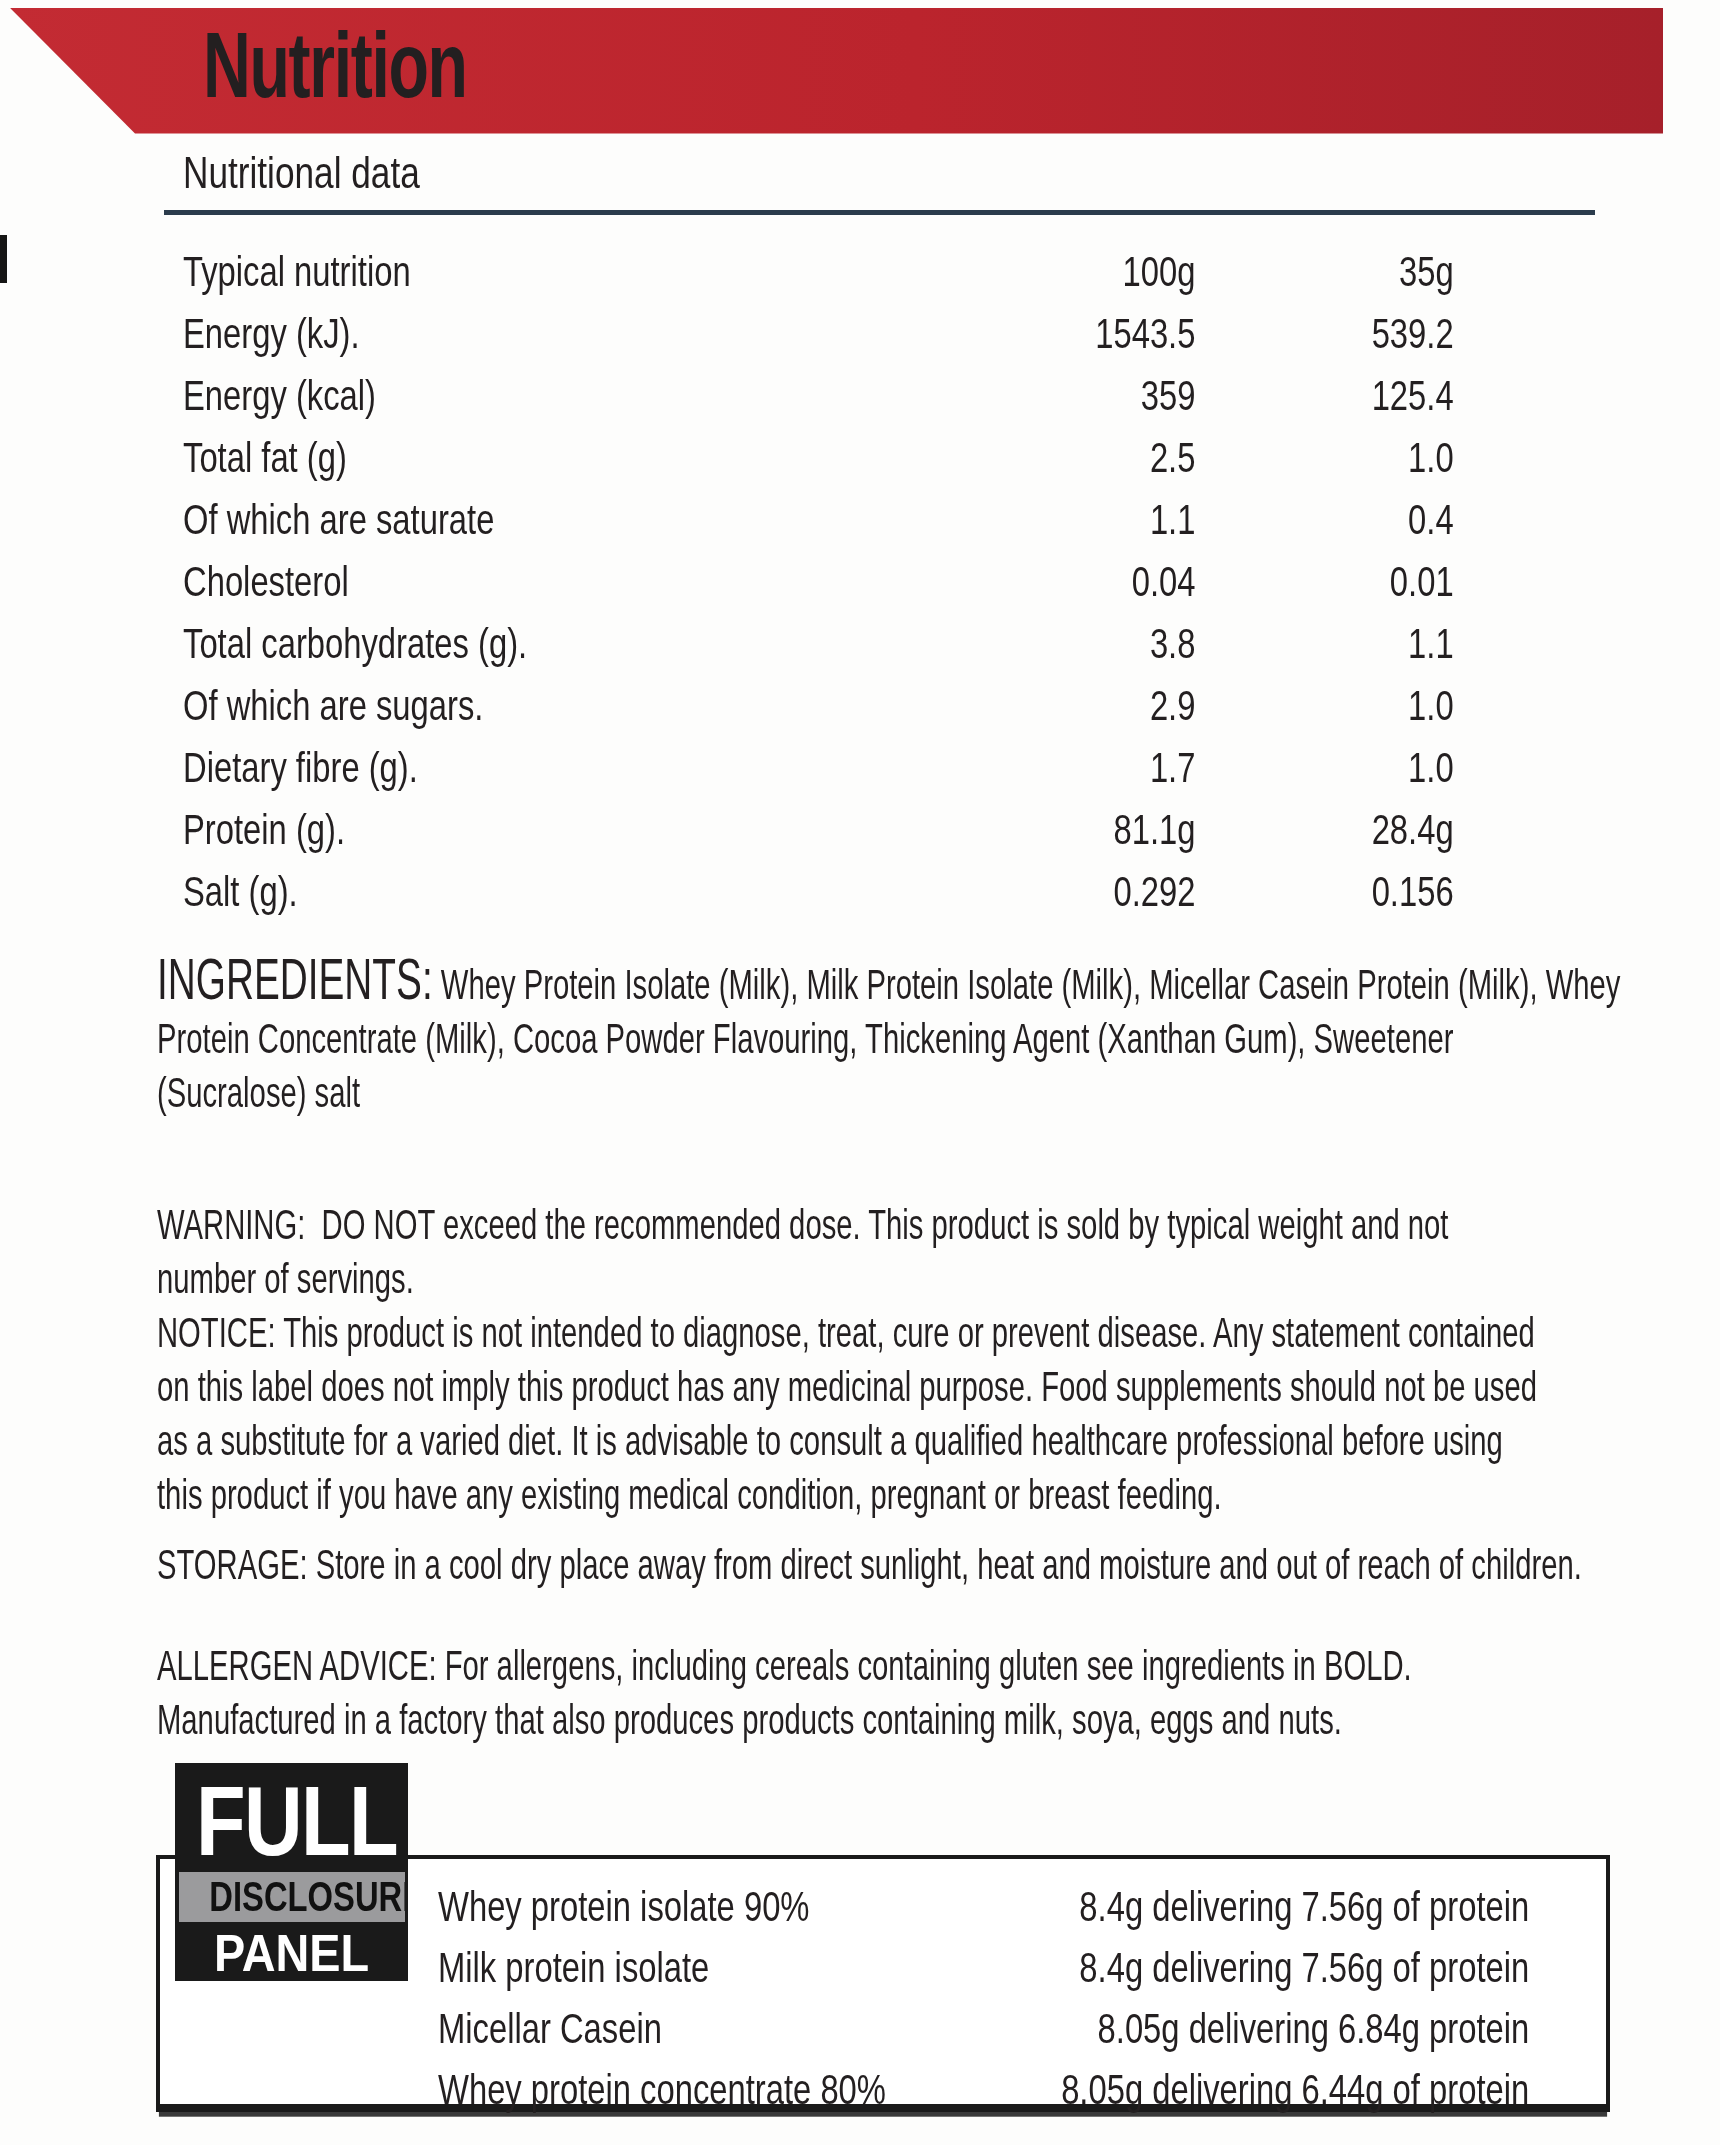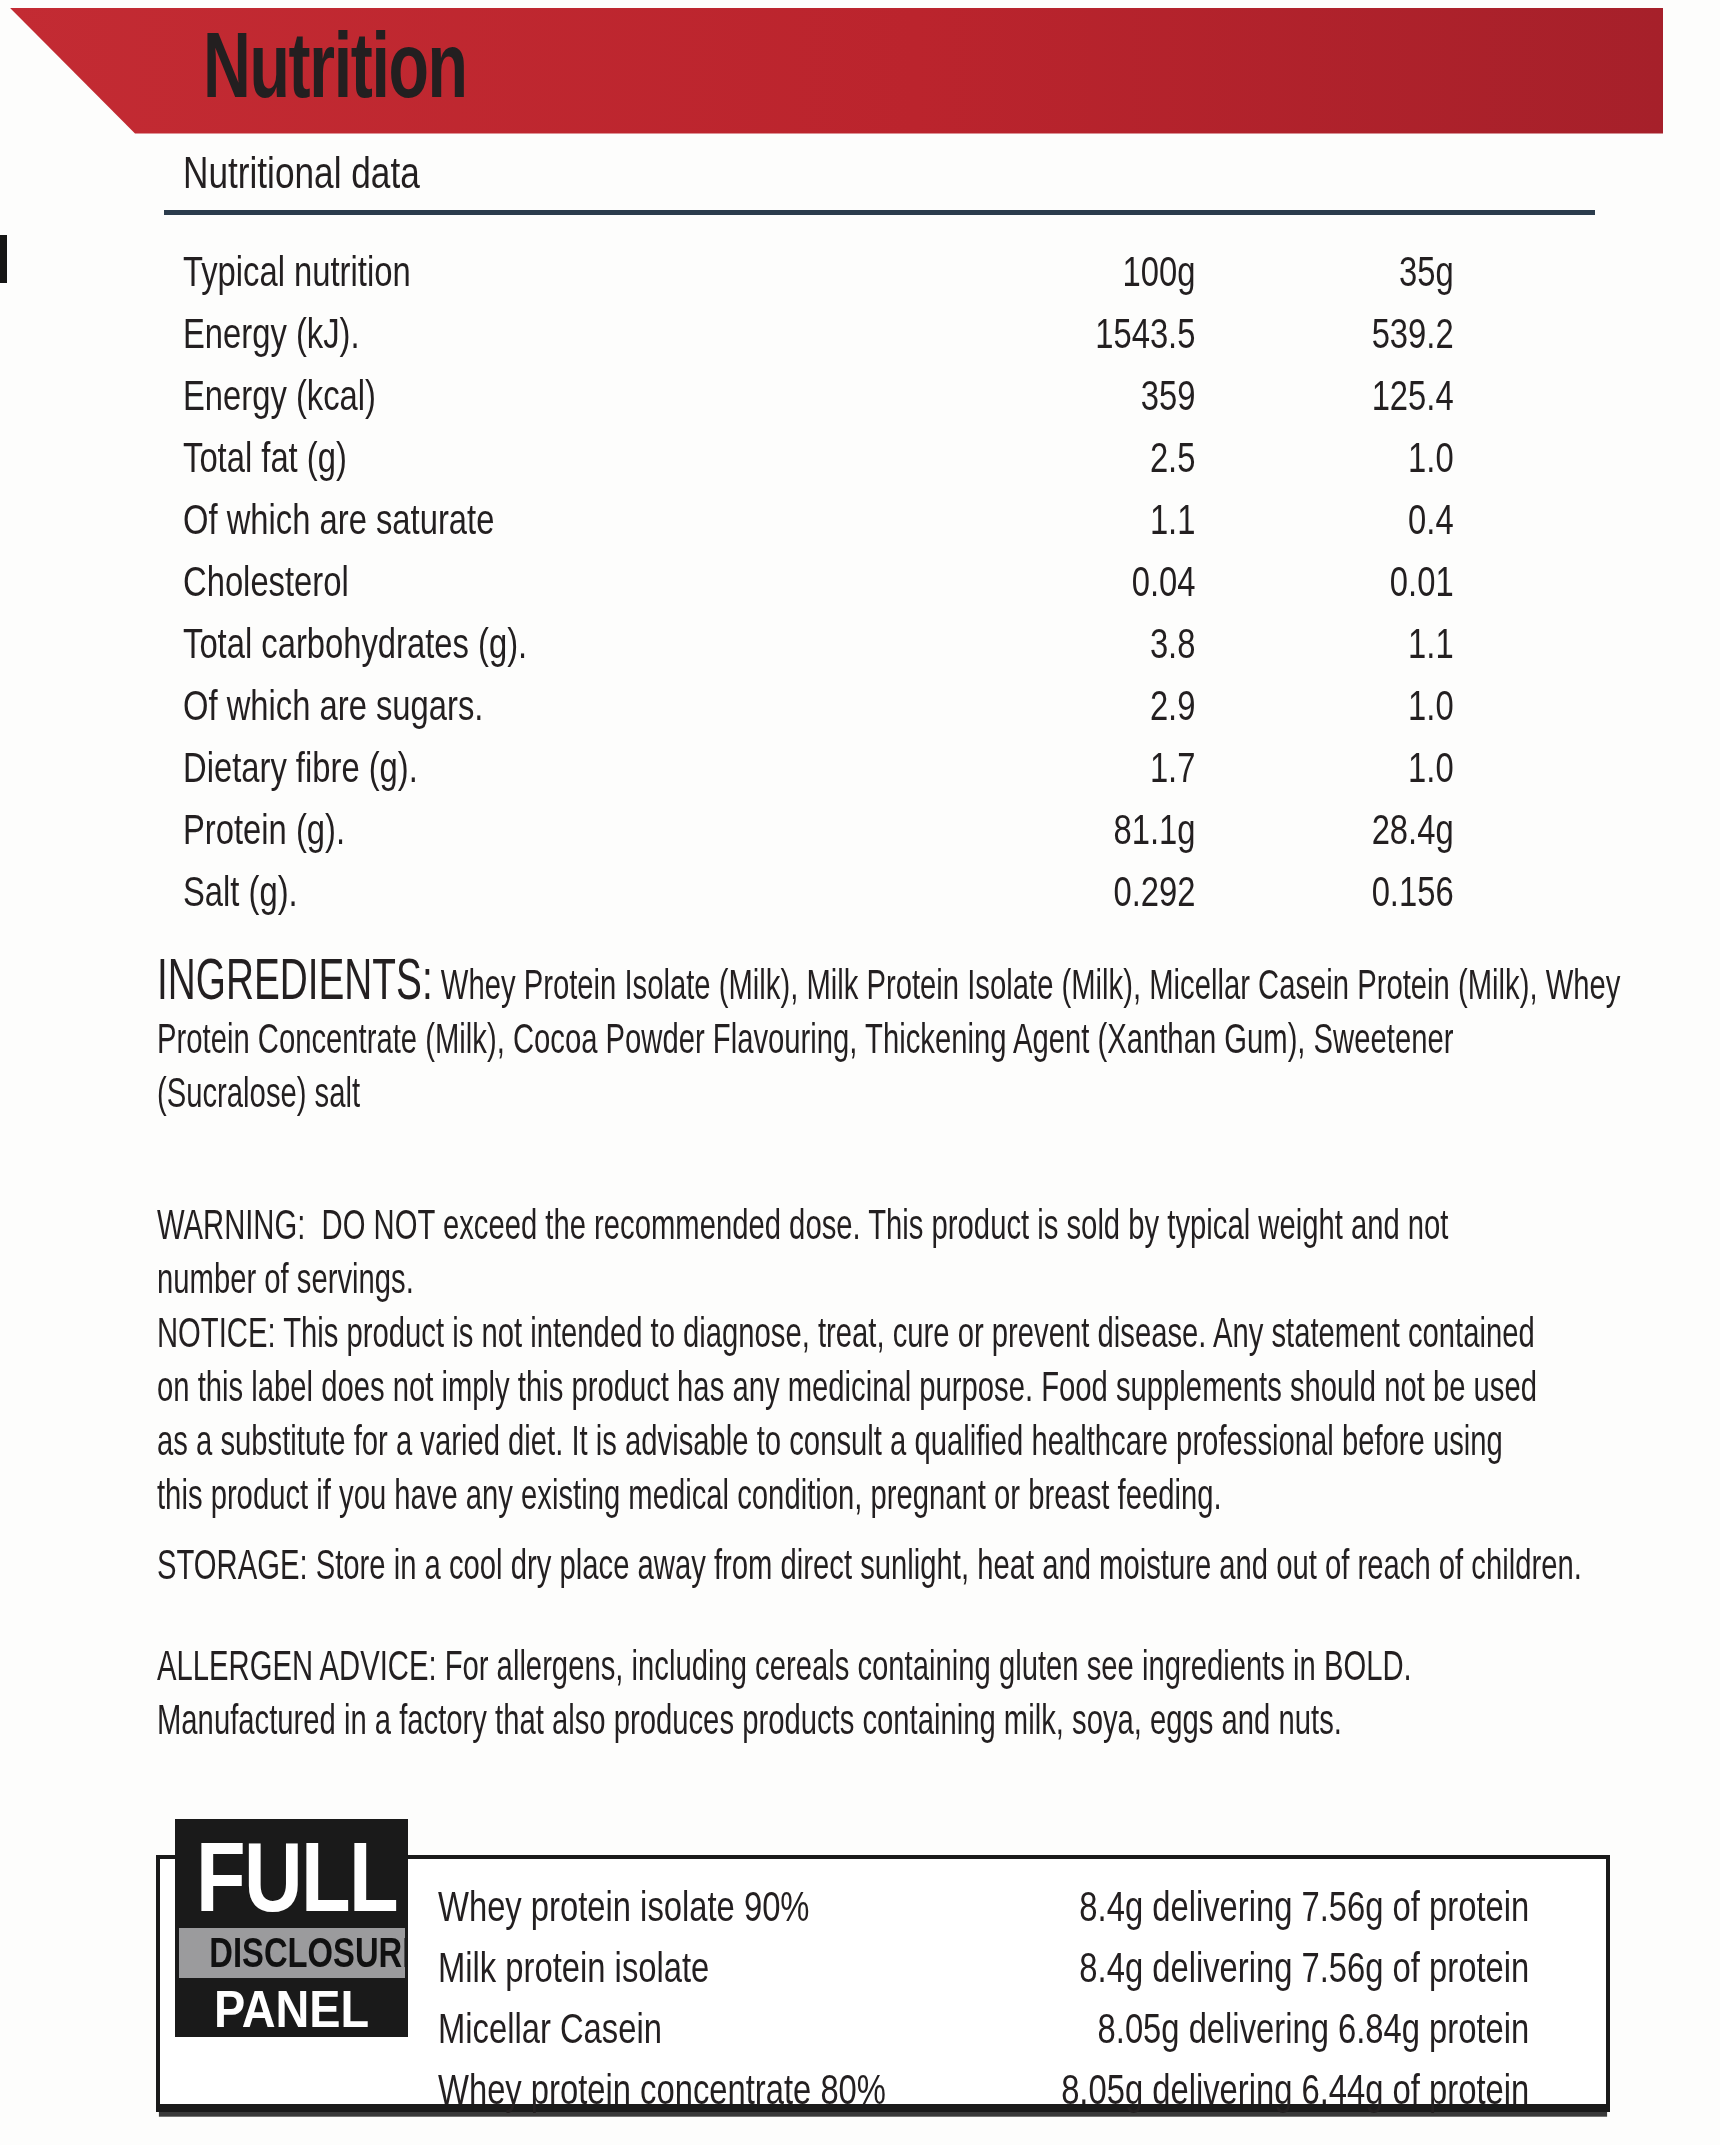--- a/index.html
+++ b/index.html
@@ -41,21 +41,21 @@
   .line{white-space:pre;}
   .p-label{white-space:pre;}
   .ing-label{font-size:57px;}
   
   .panel-box{
     position:absolute;left:156px;top:1855px;width:1446px;height:245px;
     border:4.8px solid #1a1a1a;border-bottom-width:8.6px;background:#fff;
     box-shadow:0 7.6px 0 -2.9px #3a3a3a;
   }
   .badge{
-    position:absolute;left:175px;top:1819px;width:233px;height:218px;
+    position:absolute;left:175px;top:1763px;width:233px;height:218px;
     background:#1a1a1a;
   }
   .badge-full{
     position:absolute;left:0;top:7.6px;width:233px;text-align:center;
     color:#ffffff;font-size:99px;font-weight:700;line-height:99px;
     transform:scaleX(0.82);transform-origin:50% 0;letter-spacing:-1.9px;
   }
   .badge-disc{
     position:absolute;left:3.8px;top:109px;width:226px;height:50px;background:#9b9b9d;
     color:#111111;font-size:42px;font-weight:700;line-height:50px;text-align:center;

